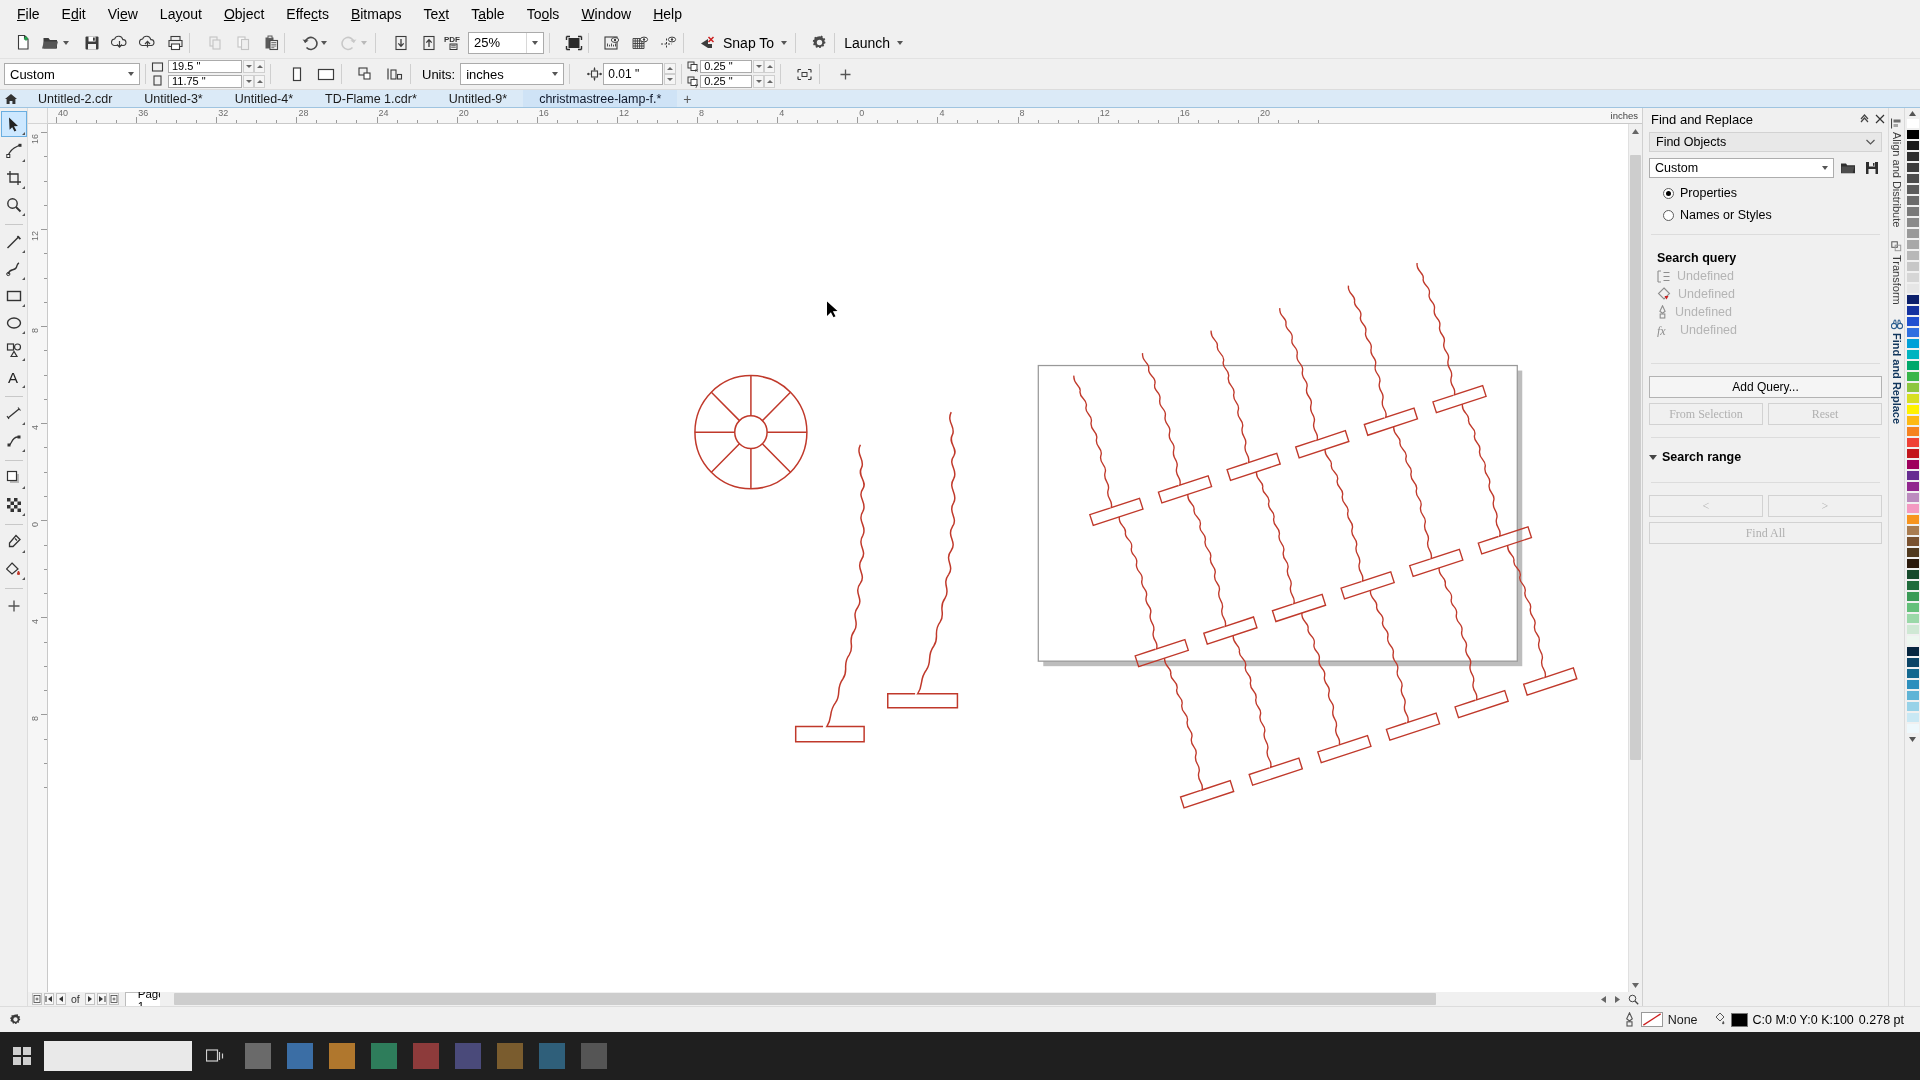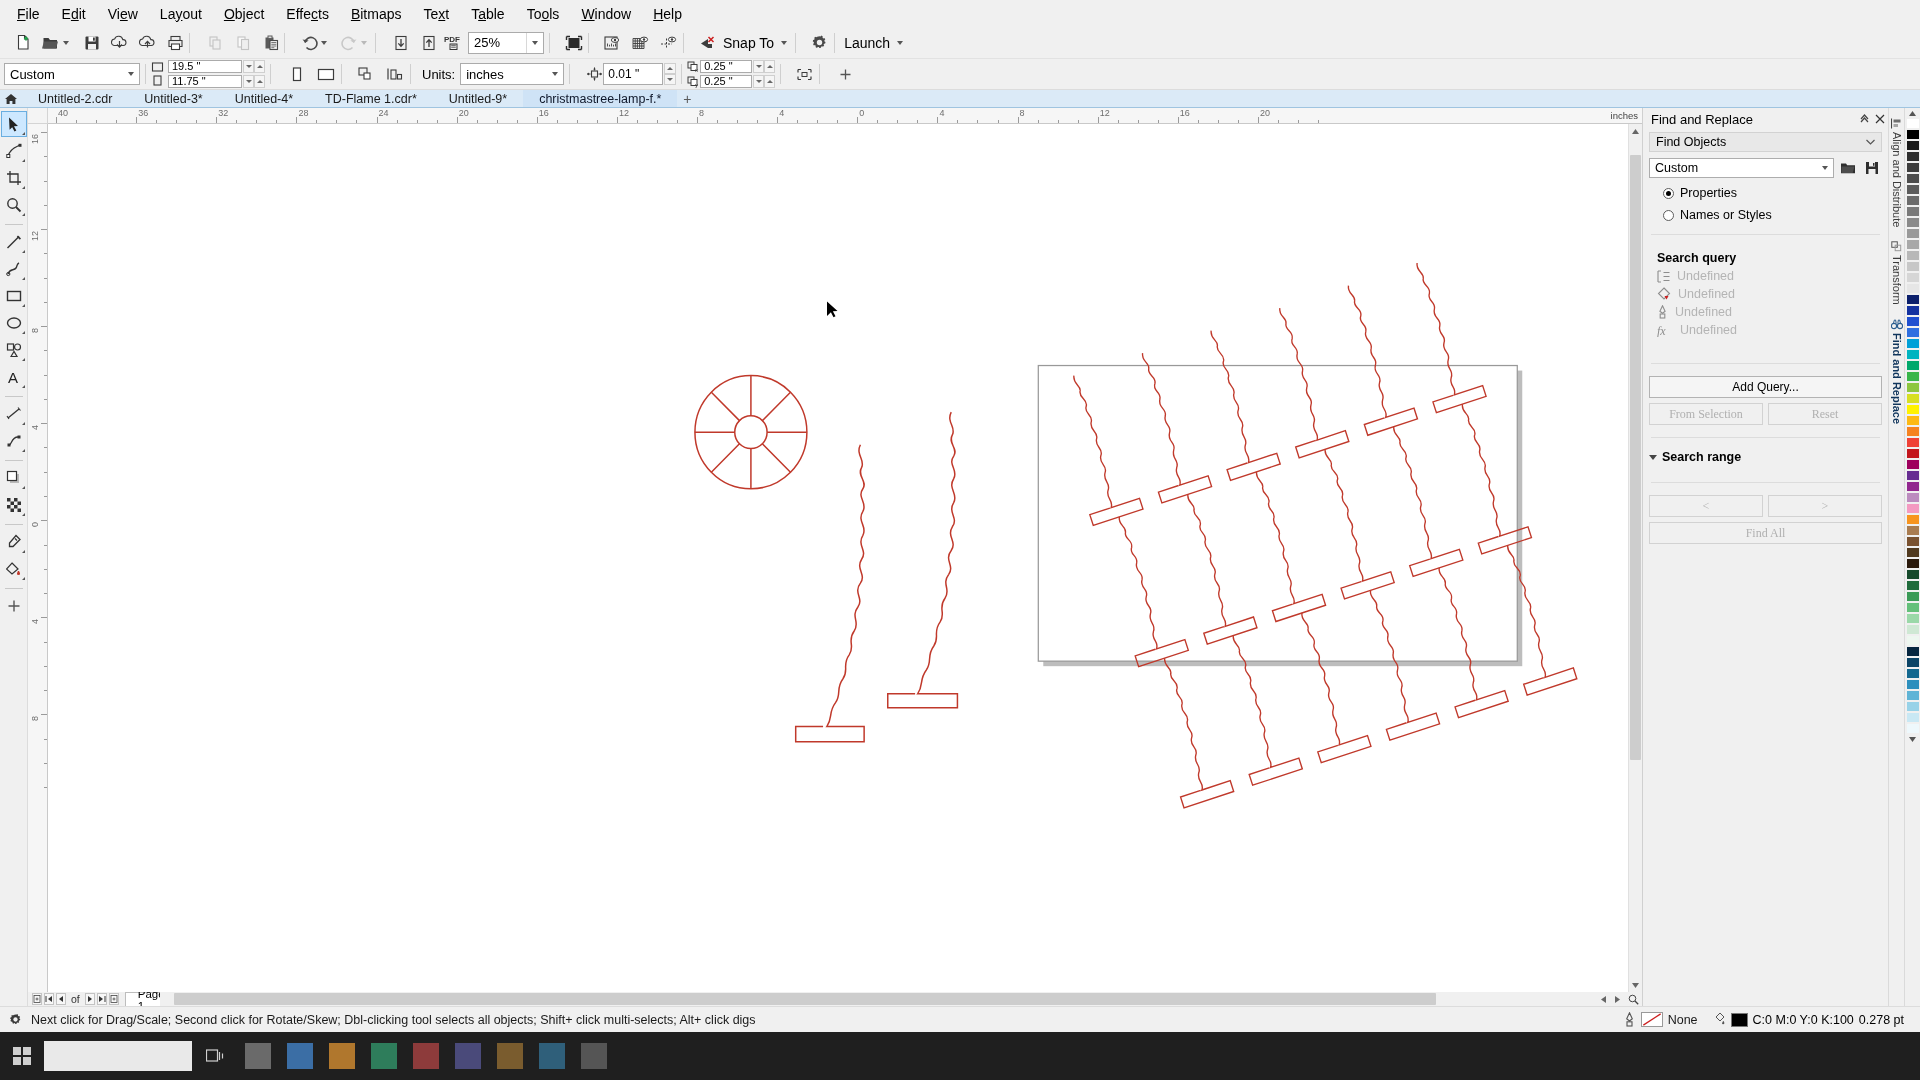--- a/index.html
+++ b/index.html
@@ -1222,21 +1222,20 @@
     </div>
   </div>
 
   <div class="statusbar">
     <span>
       <svg width="15" height="15" viewBox="0 0 19 19">
           <path d="M9.5 3.2l1.1.3.7-.9 1.5.9-.3 1.1.8.8 1.1-.3.9 1.5-.9.7.1 1.1 1 .5-.3 1.7-1.1.1-.5 1 .6.9-1.2 1.2-.9-.6-1 .5-.1 1.1-1.7.3-.5-1-1.1-.1-.7.9-1.5-.9.3-1.1-.8-.8-1.1.3-.9-1.5.9-.7-.1-1.1-1-.5.3-1.7 1.1-.1.5-1-.6-.9 1.2-1.2.9.6 1-.5z" fill="#3a3a3a"></path>
           <circle cx="9.5" cy="9.5" r="2.7" fill="#f0f0f0"></circle>
         </svg>
     </span>
-    <span class="sb-hint">Next click for Drag/Scale; Second click for Rotate/Skew; Dbl-clicking tool selects all objects; Shift+ click multi-selects; Alt+ click digs</span>
     <span class="sb-spacer"></span>
     <span class="sb-seg">
       <span>
         <svg width="13" height="15" viewBox="0 0 13 15">
             <path d="M6.5 0.8l2.8 6-2.8 2.2-2.8-2.2z" fill="none" stroke="#555" stroke-width="1.1"></path>
             <rect x="4" y="9.8" width="5" height="4.2" fill="none" stroke="#555" stroke-width="1.1"></rect>
           </svg>
       </span>
       <span class="outline-swatch">
         <svg class="slash" width="22" height="15" viewBox="0 0 22 15">

